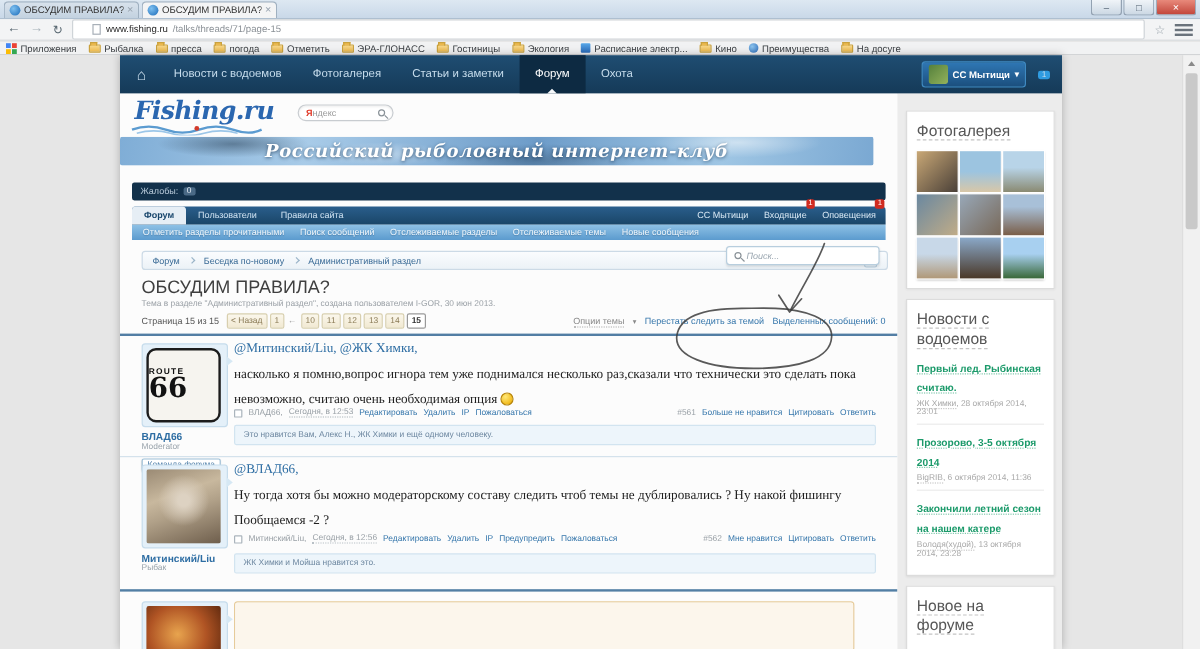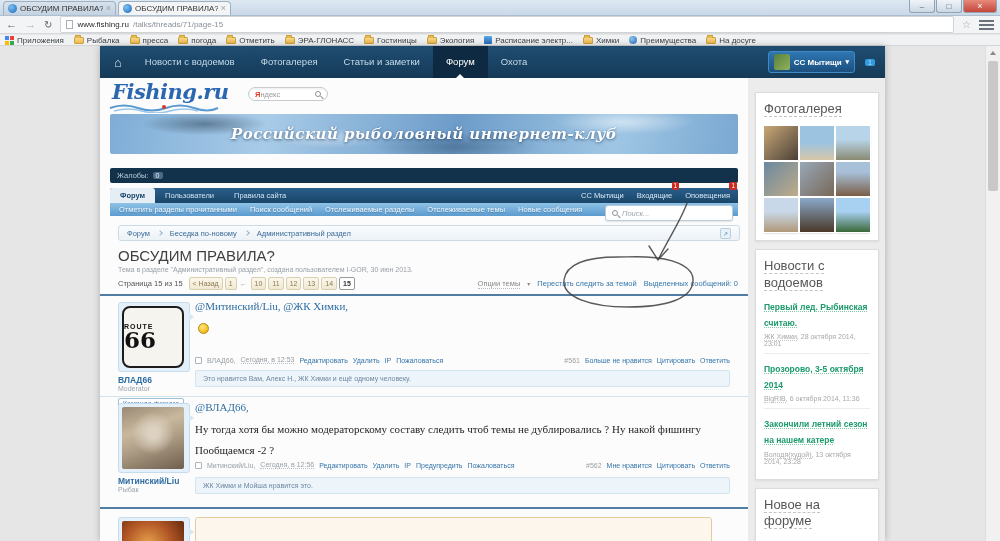--- a/index.html
+++ b/index.html
@@ -13,21 +13,21 @@
 .favicon{width:9px;height:9px;border-radius:50%;background:radial-gradient(circle at 35% 35%,#7ec0f0,#1a6ab8);flex:0 0 auto}
 .tab-t{flex:1;font-size:8px;color:#333;white-space:nowrap;overflow:hidden}
 .tab-x{font-size:9px;color:#98a4b0;line-height:1}
 .winctl{position:absolute;right:3px;top:0;display:flex}
 .wc{width:26px;height:13px;border:1px solid #93a2b2;border-top:none;background:linear-gradient(#f0f4f8,#ccd8e4);border-radius:0 0 3px 3px;margin-left:1px;display:flex;align-items:center;justify-content:center;font-size:8px;color:#4a5a6a}
 .wc.close{width:34px;background:linear-gradient(#e8897b,#c2463b);color:#fff;font-size:9px}
 .toolbar{position:absolute;top:16px;left:0;right:0;height:18px;background:#f3f4f5;border-bottom:1px solid #d8dadc;display:flex;align-items:center;padding:0 6px;gap:8px}
 .nav-a{font-size:11px;color:#56656f;line-height:1}
 .nav-a.fwd{color:#a8b2ba}
 .reload{font-size:10px;color:#56656f}
-.urlbox{flex:1;height:17px;background:#fff;border:1px solid #cfd4d8;border-radius:2px;display:flex;align-items:center;gap:4px;padding:0 5px}
+.urlbox{flex:1;height:17px;background:#fff;border:1px solid #cfd4d8;border-radius:2px;display:flex;align-items:center;gap:4px;padding:0 16px}
 .pgico{width:7px;height:9px;border:1px solid #a8b0b8;background:#fff}
 .url-h{font-size:8px;color:#2a2a2a;white-space:nowrap}
 .url-p{font-size:8px;color:#8a9096;white-space:nowrap}
 .star{font-size:10px;color:#98a2aa}
 .menu{width:15px;height:11px;display:flex;flex-direction:column;justify-content:center;gap:2px}
 .menu i{display:block;height:2px;background:#6a737c}
 .bmbar{position:absolute;top:35px;left:0;right:0;height:11px;background:#f1f2f3;border-bottom:1px solid #d2d4d6;display:flex;align-items:center;gap:10px;padding:0 5px;font-size:8px;color:#3c4044;white-space:nowrap;overflow:hidden}
 .bm{display:flex;align-items:center;gap:3px}
 .fold{width:10px;height:7px;background:linear-gradient(#f8d88a,#ecb94e);border:1px solid #caa23e;border-radius:1px;position:relative;flex:0 0 auto}
 .fold:before{content:"";position:absolute;top:-3px;left:0;width:4px;height:2px;background:#ecb94e;border:1px solid #caa23e;border-bottom:none}
@@ -55,21 +55,21 @@
 
 .hband{height:36px;position:relative}
 .logo{position:absolute;left:12px;top:1px;font-family:"DejaVu Serif",serif;font-style:italic;font-weight:bold;font-size:21px;color:#2b67b0;letter-spacing:-.5px}
 .logo-wave{position:absolute;left:8px;top:25px}
 .ysearch{position:absolute;left:148px;top:9px;width:80px;height:14px;background:#fff;border:1px solid #c8ccd0;border-radius:8px;display:flex;align-items:center;padding:0 6px;box-shadow:inset 0 1px 2px rgba(0,0,0,.08)}
 .ys-f{font-size:7.5px;color:#e03522;font-weight:bold}
 .ys-r{font-size:7.5px;color:#999}
 .mag{margin-left:auto;width:6px;height:6px;border:1px solid #8a9298;border-radius:50%;position:relative}
 .mag:after{content:"";position:absolute;left:4px;top:5px;width:4px;height:1px;background:#8a9298;transform:rotate(45deg)}
 
-.banner{margin-left:10px;width:628px;height:40px;border-radius:2px;position:relative;background:
+.banner{width:628px;height:24px;border-radius:2px;position:relative;background:
  radial-gradient(90px 16px at 15% 25%,rgba(25,45,65,.45),transparent 70%),
  radial-gradient(120px 20px at 55% 82%,rgba(30,55,80,.35),transparent 70%),
  radial-gradient(100px 18px at 82% 20%,rgba(255,255,255,.5),transparent 70%),
  radial-gradient(80px 14px at 35% 60%,rgba(255,255,255,.35),transparent 70%),
  linear-gradient(100deg,#7fadd6,#a8cbe8 25%,#6d9cc9 55%,#9fc6e4 80%,#7aa8d2)}
 .banner-t{position:absolute;inset:0;display:flex;align-items:center;justify-content:center;font-family:"DejaVu Serif",serif;font-style:italic;font-weight:bold;font-size:15px;color:#fff;text-shadow:0 1px 3px rgba(10,40,70,.65);letter-spacing:.5px}
 
 .complaints{margin:14px 0 0 10px;width:628px;height:15px;background:#12314b;border-radius:2px;display:flex;align-items:center;padding:0 7px;gap:4px;font-size:7.5px;color:#b8cada}
 .cbadge{background:#4a6a86;color:#e8f0f8;border-radius:2px;padding:0 3px;font-size:7px}
 .ftabbar{margin:5px 0 0 10px;width:628px;height:15px;background:linear-gradient(#2a5e8c,#1a4668);border-radius:3px 3px 0 0;display:flex;font-size:7.5px;position:relative}
@@ -240,21 +240,21 @@
     <span class="bm">
         <span class="fold"></span>
         <span>Экология</span>
       </span>
     <span class="bm">
         <span class="train"></span>
         <span>Расписание электр...</span>
       </span>
     <span class="bm">
         <span class="fold"></span>
-        <span>Химки</span>
+        <span>Кино</span>
       </span>
     <span class="bm">
         <span class="siteic"></span>
         <span>Преимущества</span>
       </span>
     <span class="bm">
         <span class="fold"></span>
         <span>На досуге</span>
       </span>
   </div>
@@ -369,21 +369,21 @@
                   <span class="r66a">ROUTE</span>
                   <span class="r66b">66</span>
                 </div>
               </div>
               <div class="uname">ВЛАД66</div>
               <div class="urole">Moderator</div>
               <div class="ubadge">Команда форума</div>
             </div>
             <div class="msg">
               <span class="mention">@Митинский/Liu, @ЖК Химки,</span>
-              <div class="mbody"><span class="smiley"></span></div>
+              <div class="mbody"><span>насколько я помню,вопрос игнора тем уже поднимался несколько раз,сказали что технически это сделать пока невозможно, считаю очень необходимая опция</span><span class="smiley"></span></div>
             </div>
             <div class="pfoot">
               <span class="chk"></span>
               <span>ВЛАД66,</span>
               <span class="fdate">Сегодня, в 12:53</span>
               <span class="flink">Редактировать</span>
               <span class="flink">Удалить</span>
               <span class="flink">IP</span>
               <span class="flink">Пожаловаться</span>
               <span class="fnum">#561</span>

